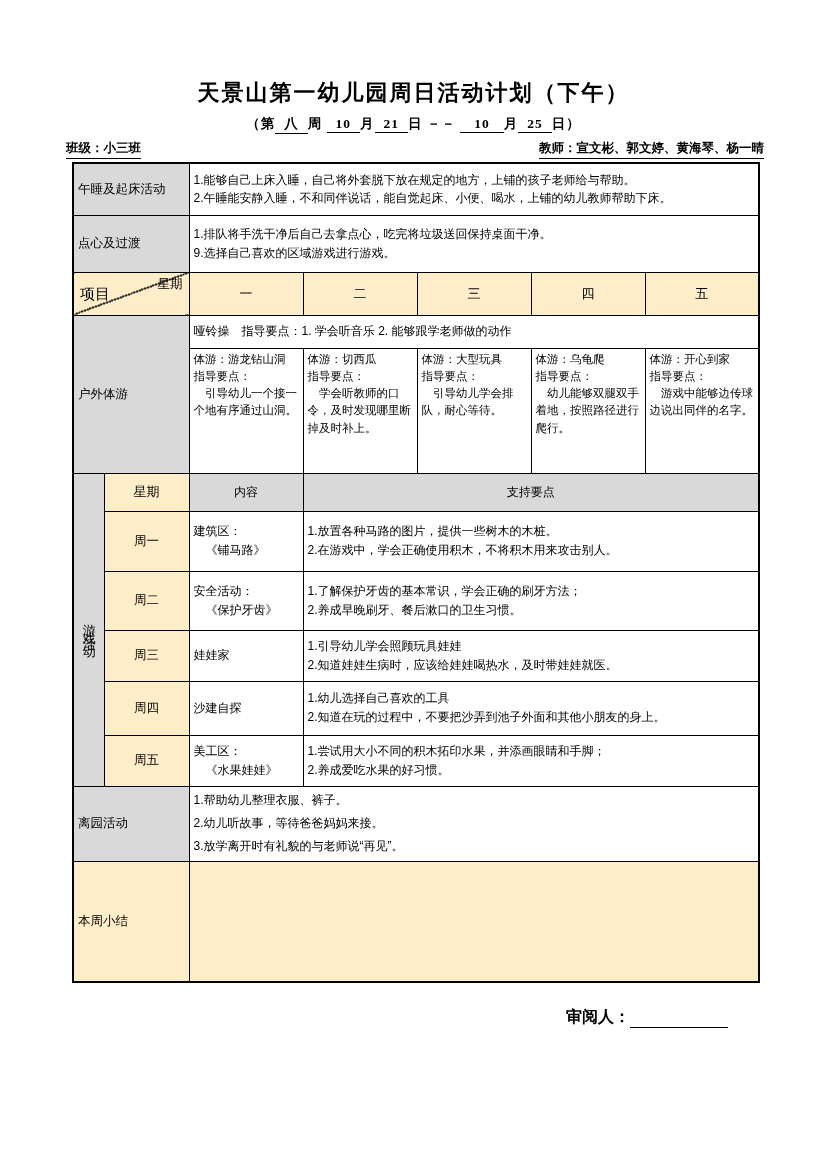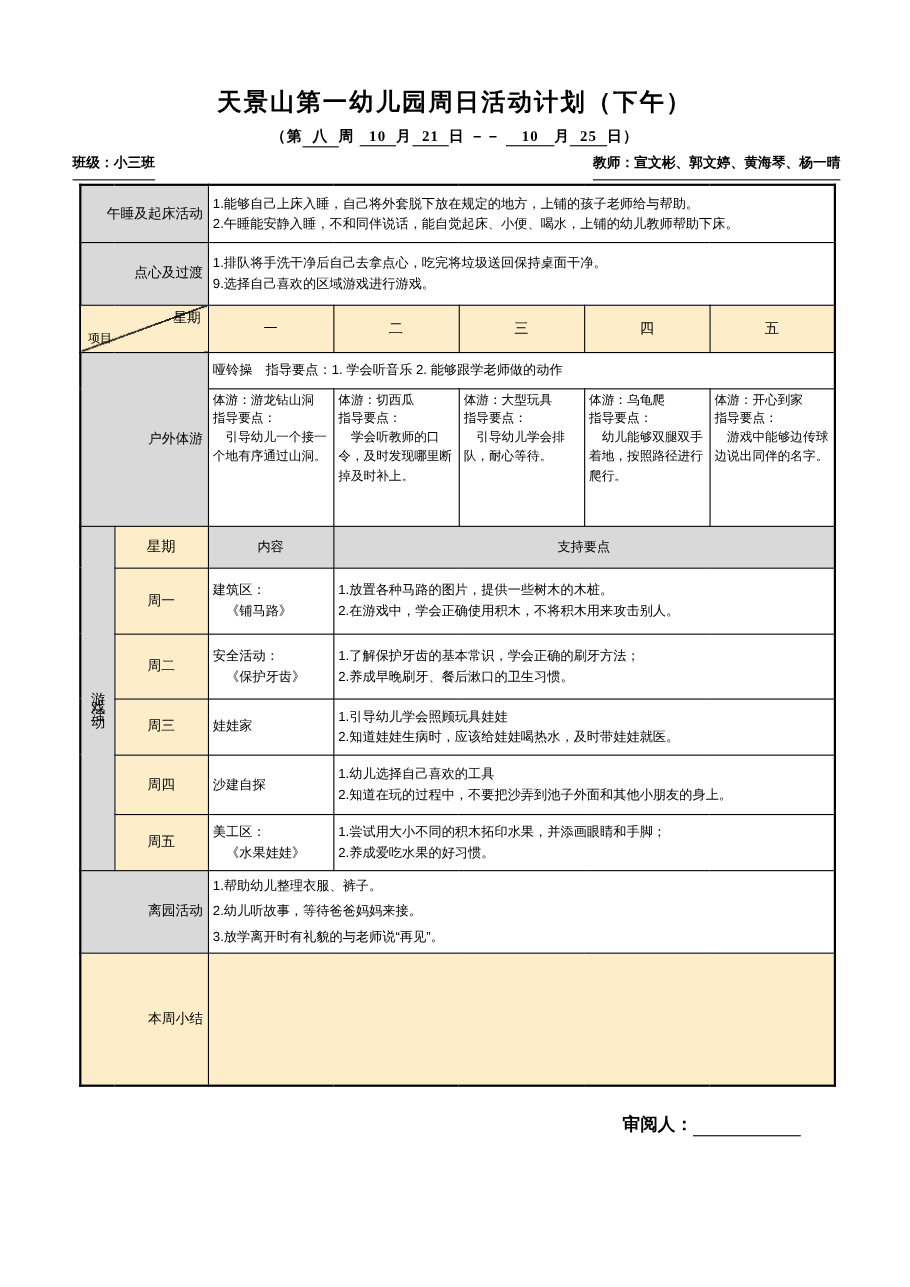--- a/index.html
+++ b/index.html
@@ -30,35 +30,35 @@
     display:inline-block;
     border-bottom:1px solid #000;
     padding:0 9px;min-width:14px;text-align:center;
   }
   .blank.wide{padding:0 14px;}
   .info-row{
     width:698px;margin:6px auto 0 66px;
     display:flex;justify-content:space-between;
     font-size:12.5px;font-weight:600;
   }
-  .underlined{border-bottom:1px solid #000;padding-bottom:6px;}
+  .underlined{border-bottom:1px solid #000;padding-bottom:1px;}
   table.plan{
     border-collapse:collapse;table-layout:fixed;
     width:686px;margin:3px 0 0 72px;
     font-size:12px;
   }
   table.plan td{
     border:1.5px solid var(--border);
     padding:2px 4px;
     overflow:hidden;
   }
   table.plan{border:2px solid var(--border);}
   td.lbl{
     background:var(--gray);
-    text-align:right;vertical-align:middle;
+    text-align:left;vertical-align:middle;
     font-size:12.5px;
   }
   td.cream{background:var(--cream);}
   td.grayhd{background:var(--gray);text-align:center;vertical-align:middle;}
   td.content{
     vertical-align:middle;text-align:left;
     padding:4px 6px 4px 8px;
     white-space:pre-line;line-height:1.55;
   }
   td.day-head{
@@ -69,21 +69,21 @@
   td.corner{
     background:var(--cream);
     position:relative;padding:0;
     background-image:linear-gradient(to bottom right,
       transparent calc(50% - 0.8px),
       #222 calc(50% - 0.8px),
       #222 calc(50% + 0.8px),
       transparent calc(50% + 0.8px));
   }
   .corner-top{position:absolute;top:3px;right:6px;font-size:12.5px;}
-  .corner-bottom{position:absolute;bottom:5px;left:6px;font-size:11px;}
+  .corner-bottom{position:absolute;bottom:11px;left:6px;font-size:15px;}
   td.outdoor-common{vertical-align:middle;padding-left:8px;}
   td.outdoor-day{
     vertical-align:top;text-align:left;
     padding:3px 4px;font-size:11.5px;line-height:1.5;
     white-space:pre-line;
   }
   td.vlabel{
     background:var(--gray);
     text-align:center;vertical-align:middle;
     padding:0;

